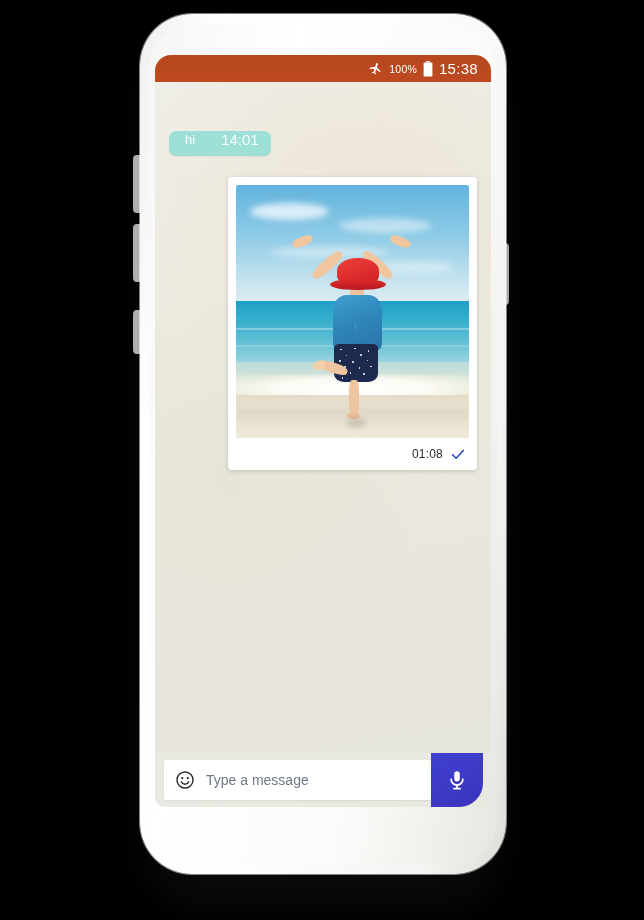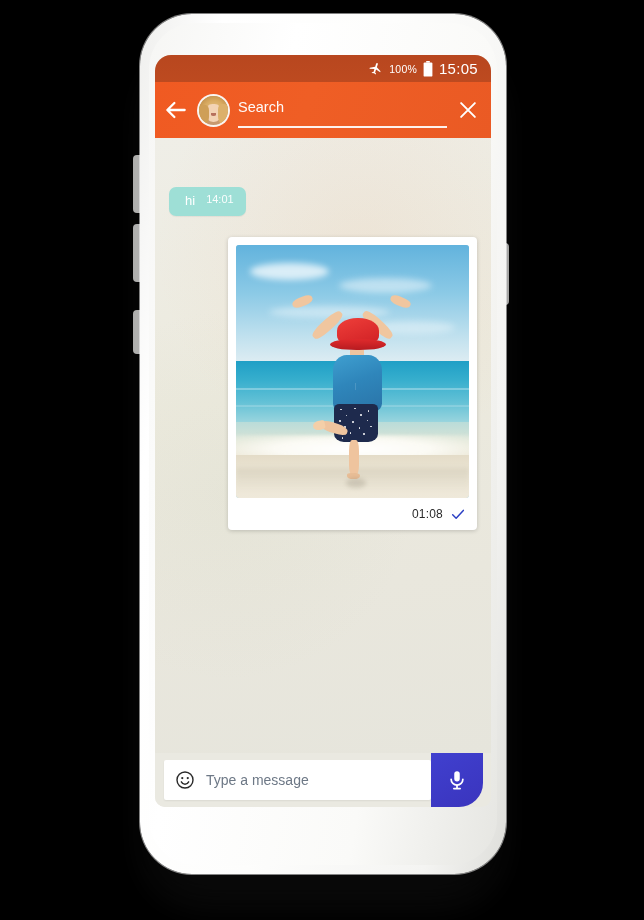--- a/index.html
+++ b/index.html
@@ -121,26 +121,26 @@
     display:flex; flex-direction:column; align-items:flex-start; gap:0;
   }
   .datewrap{ width:100%; display:flex; justify-content:center; margin-top:6px; }
   .datebadge{
     background:#635d63; color:#fff; font-size:11.5px; letter-spacing:.4px;
     padding:4px 12px 5px; border-radius:12px;
     box-shadow:0 1px 2px rgba(0,0,0,.12);
   }
   .bubble-in{
     margin-top:37px; background:#9edfd6; color:#fff;
-    border-radius:7px; padding:6px 12px 8px 16px;
-    display:flex; align-items:flex-start; gap:11px;
+    border-radius:7px; padding:0 12px 8px 16px;
+    display:flex; align-items:center; gap:26px;
     box-shadow:0 1px 1px rgba(0,0,0,.05);
   }
   .bub-text{ font-size:13px; }
-  .bub-time{ font-size:11px; opacity:.95; }
+  .bub-time{ font-size:15px; opacity:.95; }
 
   .photo-card{
     align-self:flex-end; margin-top:21px; width:249px;
     background:#fff; border-radius:4px; padding:8px 8px 0 8px;
     box-shadow:0 1px 4px rgba(0,0,0,.18);
   }
   .photo{
     width:233px; height:253px; border-radius:3px; overflow:hidden; position:relative;
     background:#9fd2e8;
   }
@@ -261,45 +261,23 @@
 
     <div class="statusbar">
       <svg id="airplane-icon" width="15" height="15" viewBox="0 0 24 24">
         <path d="M21 15.5v-1.8l-7.6-4.3V4.2c0-.8-.6-1.5-1.4-1.5s-1.4.7-1.4 1.5v5.2L3 13.7v1.8l7.6-2.2v4.9l-2.1 1.4v1.3l3.5-.9 3.5.9v-1.3l-2.1-1.4v-4.9L21 15.5z" fill="#fff" transform="rotate(18 12 12)"></path>
       </svg>
       <span class="sb-text sb-pct">100%</span>
       <svg id="battery-icon" width="10" height="16" viewBox="0 0 10 16">
         <rect x="3.2" y="0" width="3.6" height="1.6" fill="#fff"></rect>
         <rect x="0.6" y="1.4" width="8.8" height="14.2" rx="1.2" fill="#fff"></rect>
       </svg>
-      <span class="sb-text sb-time">15:05</span>
+      <span class="sb-text sb-time">15:38</span>
     </div>
 
-    <div class="appbar">
-      <svg id="back-arrow" viewBox="0 0 24 24">
-        <path d="M20 12H4.5M10.5 5.5 4 12l6.5 6.5" fill="none" stroke="#fff" stroke-width="2.1" stroke-linecap="round" stroke-linejoin="round"></path>
-      </svg>
-
-      <div class="avatar">
-        <div class="av-hair"></div>
-        <div class="av-face"></div>
-        <div class="av-hair2"></div>
-        <div class="av-hair3"></div>
-        <div class="av-smile"></div>
-      </div>
-
-      <div class="searchwrap">
-        <input class="searchfield" type="text" placeholder="Search" style="">
-        <div class="search-underline"></div>
-      </div>
-
-      <svg id="close-icon" viewBox="0 0 24 24">
-        <path d="M4.5 4.5 19.5 19.5M19.5 4.5 4.5 19.5" fill="none" stroke="#fff" stroke-width="2.1" stroke-linecap="round"></path>
-      </svg>
-    </div>
 
     <div class="chat">
 
 
       <div class="bubble-in">
         <span class="bub-text">hi</span>
         <span class="bub-time">14:01</span>
       </div>
 
       <div class="photo-card">

